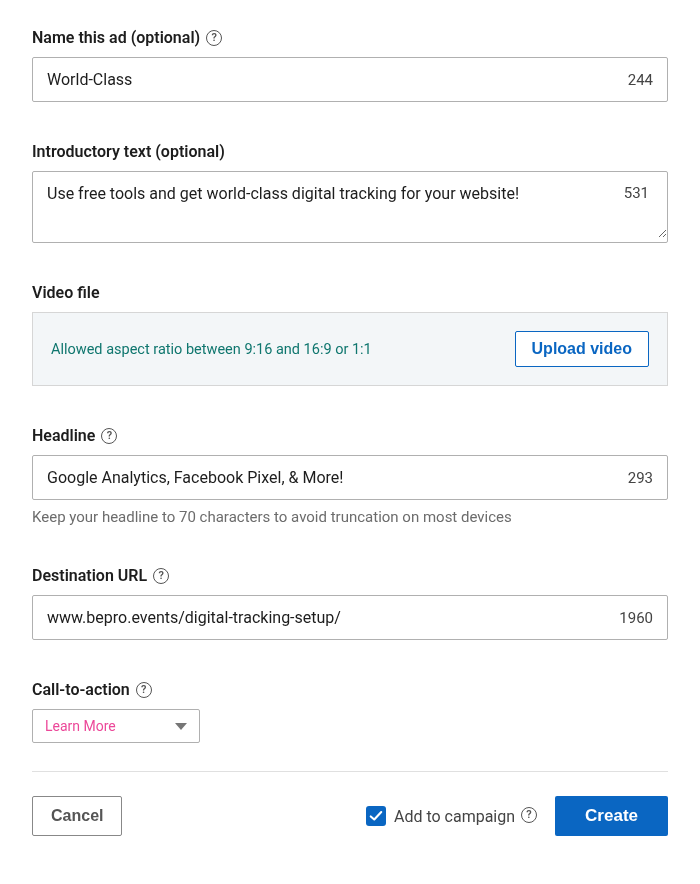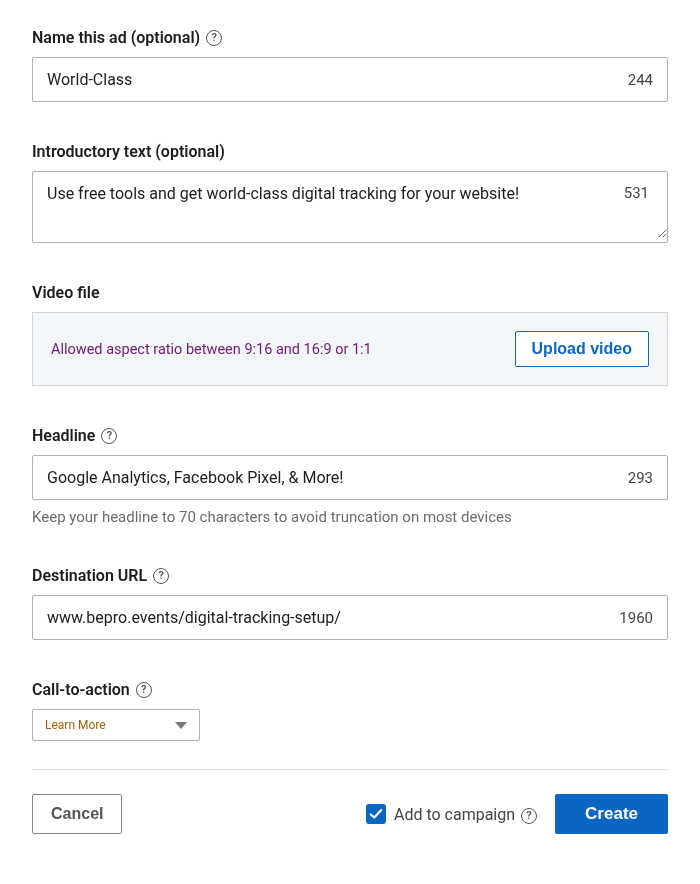--- a/index.html
+++ b/index.html
@@ -89,21 +89,21 @@
     .video-box {
       border: 1px solid #d6d6d6;
       background: #f3f6f8;
       padding: 18px 18px;
       display: flex;
       align-items: center;
       justify-content: space-between;
     }
     .video-hint {
       font-size: 14.5px;
-      color: #701a75;
+      color: #0f766e;
     }
     .upload-btn {
       border: 1.5px solid #0a66c2;
       background: #fff;
       color: #0a66c2;
       font-size: 16px;
       font-weight: 600;
       padding: 8px 16px;
       border-radius: 2px;
       cursor: pointer;
@@ -114,22 +114,22 @@
       align-items: center;
       border: 1px solid #b0b0b0;
       border-radius: 2px;
       background: #fff;
       min-width: 168px;
       padding: 8px 12px;
       cursor: pointer;
     }
     .select-value {
       flex: 1;
-      font-size: 12px;
-      color: #a16207;
+      font-size: 14px;
+      color: #ec4899;
     }
     .chevron {
       width: 0; height: 0;
       border-left: 6px solid transparent;
       border-right: 6px solid transparent;
       border-top: 7px solid #767676;
       margin-left: 12px;
     }
     .divider {
       border: none;
@@ -180,21 +180,21 @@
       display: inline-flex;
       align-items: center;
       justify-content: center;
       cursor: pointer;
     }
     .checkbox svg { width: 14px; height: 14px; }
     .checkbox-label {
       font-size: 16px;
       color: #444;
       display: flex;
-      align-items: flex-end;
+      align-items: flex-start;
       gap: 6px;
     }
   </style>
 </head>
 <body>
 
 <div class="field-group">
   <div class="field-label">
     <span>Name this ad (optional)</span>
     <span class="help-icon">?</span>

